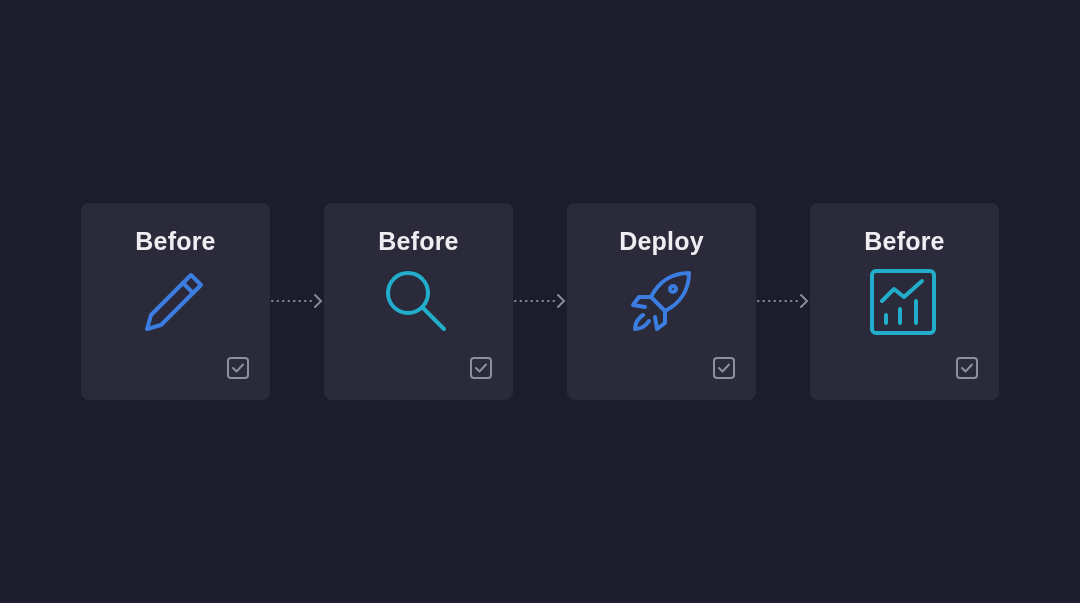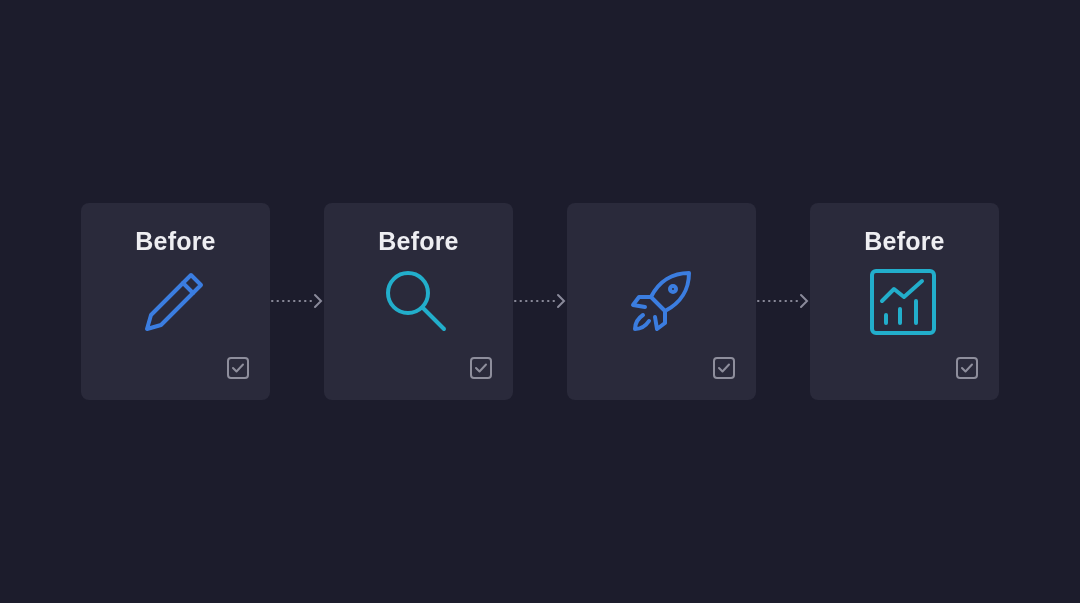--- a/index.html
+++ b/index.html
@@ -41,20 +41,21 @@
       <path d="M6 11 L9.5 14.5 L16 7.5"></path>
     </svg>
 </div>
 
 <svg class="arrow" style="left:511px" viewBox="0 0 56 18" fill="none" stroke="#8a8a9a" stroke-width="2" stroke-linecap="round">
     <path d="M4 9 H44" stroke-dasharray="0.5 5"></path>
     <path d="M47 3 L53 9 L47 15"></path>
   </svg>
 
 <div class="card" style="left:567px">
+  <div class="title">Deploy</div>
   <svg class="icon" viewBox="0 0 72 72" fill="none" stroke="#3b7de0" stroke-width="4" stroke-linejoin="round" stroke-linecap="round">
     <path d="M64 6 C48 6 34 14 26 30 L40 44 C56 36 64 22 64 6 Z"></path>
     <circle cx="48" cy="22" r="3"></circle>
     <path d="M26 30 L14 30 L8 38 L20 40"></path>
     <path d="M40 44 L40 56 L32 62 L30 50"></path>
     <path d="M18 48 C12 52 10 58 10 62 C14 62 20 60 24 54"></path>
   </svg>
   <svg class="check" viewBox="0 0 22 22" fill="none" stroke="#8e8e9c" stroke-width="2" stroke-linecap="round" stroke-linejoin="round">
       <rect x="1" y="1" width="20" height="20" rx="3"></rect>
       <path d="M6 11 L9.5 14.5 L16 7.5"></path>

